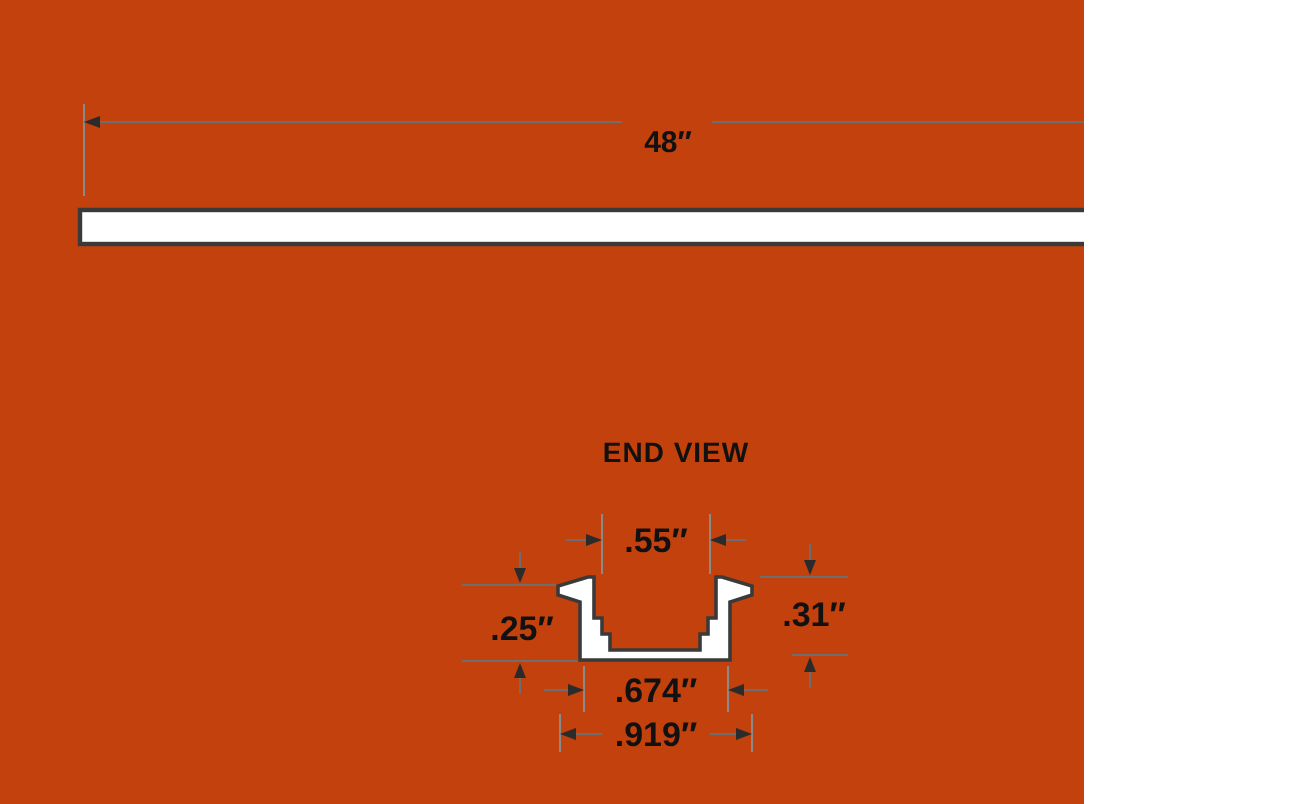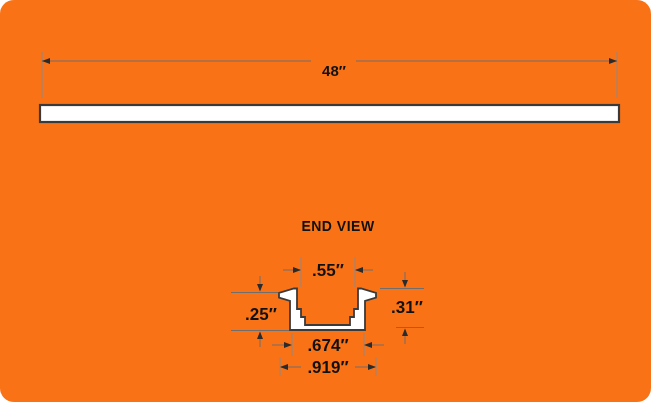--- a/index.html
+++ b/index.html
@@ -3,25 +3,24 @@
 <meta charset="utf-8">
 <style>
   html, body {
     margin: 0;
     padding: 0;
     background: #ffffff;
     font-family: "Liberation Sans", sans-serif;
   }
   .canvas-wrap {
     position: relative;
-    width: 651px;
+    width: 542px;
     height: 402px;
-    background: #f97316;
+    background: #c2410c;
     overflow: hidden;
-    border-radius: 14px;
   }
   svg { display: block; }
   .dimline   { stroke: #6e6e6e; stroke-width: 1; fill: none; }
   .extline   { stroke: #8a8a8a; stroke-width: 1; fill: none; }
   .arrowhead { fill: #2b2b2b; stroke: none; }
   .outline   { stroke: #3a3a3a; stroke-width: 1.8; fill: #ffffff; stroke-linejoin: miter; }
   .bar       { stroke: #3a3a3a; stroke-width: 2.2; fill: #ffffff; }
   .dim-text  {
     font-family: "Liberation Sans", sans-serif;
     font-size: 17px;

